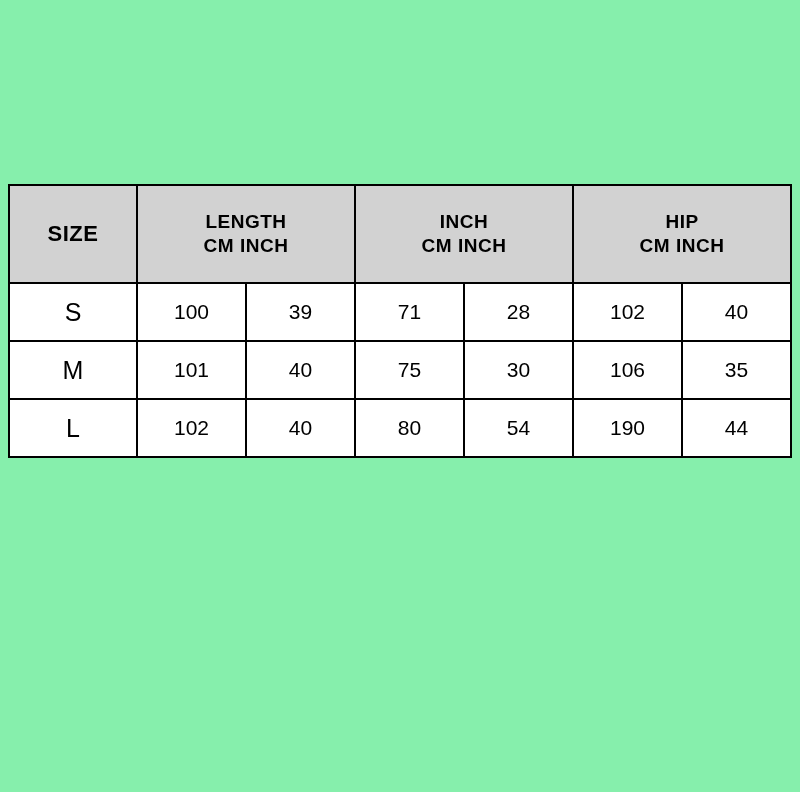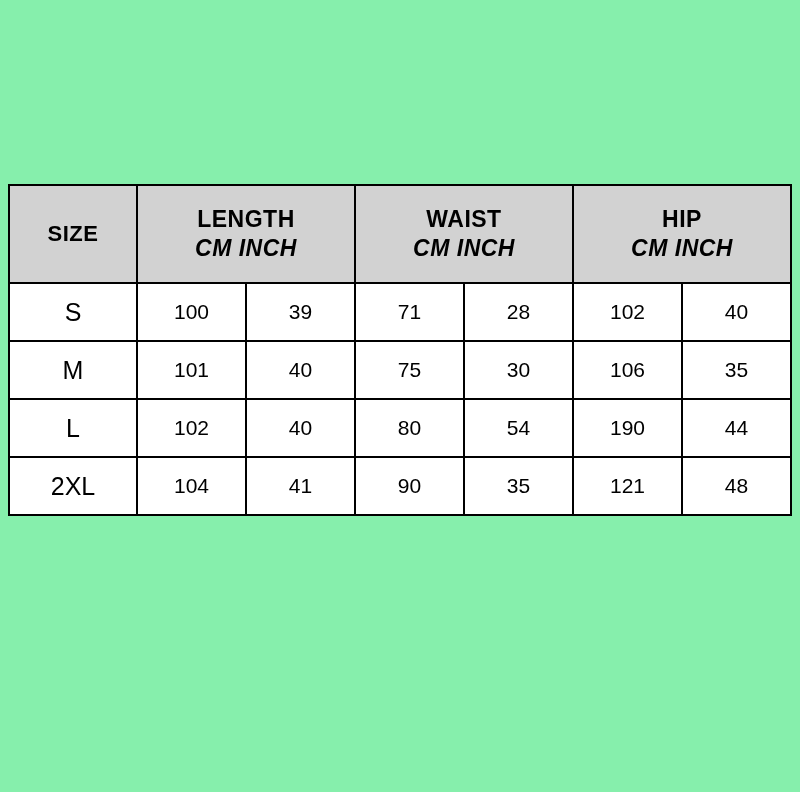--- a/index.html
+++ b/index.html
@@ -31,30 +31,30 @@
   table.size-chart td, table.size-chart th {
     border: 2px solid #000000;
     text-align: center;
     vertical-align: middle;
     color: #000000;
     padding: 0;
   }
   thead th {
     background: #d2d2d2;
     height: 96px;
-    font-size: 23px;
+    font-size: 19px;
     font-weight: bold;
     letter-spacing: 0.5px;
     line-height: 1.25;
   }
   thead th.size-head {
     font-size: 22px;
   }
   .head-line1 { display: block; }
-  .head-line2 { display: block; font-style: italic; }
+  .head-line2 { display: block; }
   tbody td {
     background: #ffffff;
     height: 56px;
     font-size: 21px;
     font-weight: normal;
   }
   tbody td.size-cell {
     font-size: 25px;
   }
   .col-size { width: 128px; }
@@ -78,21 +78,21 @@
       <thead>
         <tr>
           <th class="size-head" rowspan="1">
             <span class="head-line1">SIZE</span>
           </th>
           <th colspan="2">
             <span class="head-line1">LENGTH</span>
             <span class="head-line2">CM INCH</span>
           </th>
           <th colspan="2">
-            <span class="head-line1">WAIST</span>
+            <span class="head-line1">INCH</span>
             <span class="head-line2">CM INCH</span>
           </th>
           <th colspan="2">
             <span class="head-line1">HIP</span>
             <span class="head-line2">CM INCH</span>
           </th>
         </tr>
       </thead>
       <tbody>
         <tr>
@@ -115,25 +115,16 @@
         </tr>
         <tr>
           <td class="size-cell">L</td>
           <td>102</td>
           <td>40</td>
           <td>80</td>
           <td>54</td>
           <td>190</td>
           <td>44</td>
         </tr>
-        <tr>
-          <td class="size-cell">2XL</td>
-          <td>104</td>
-          <td>41</td>
-          <td>90</td>
-          <td>35</td>
-          <td>121</td>
-          <td>48</td>
-        </tr>
       </tbody>
     </table>
   </div>
 </div>
 
 </body></html>

